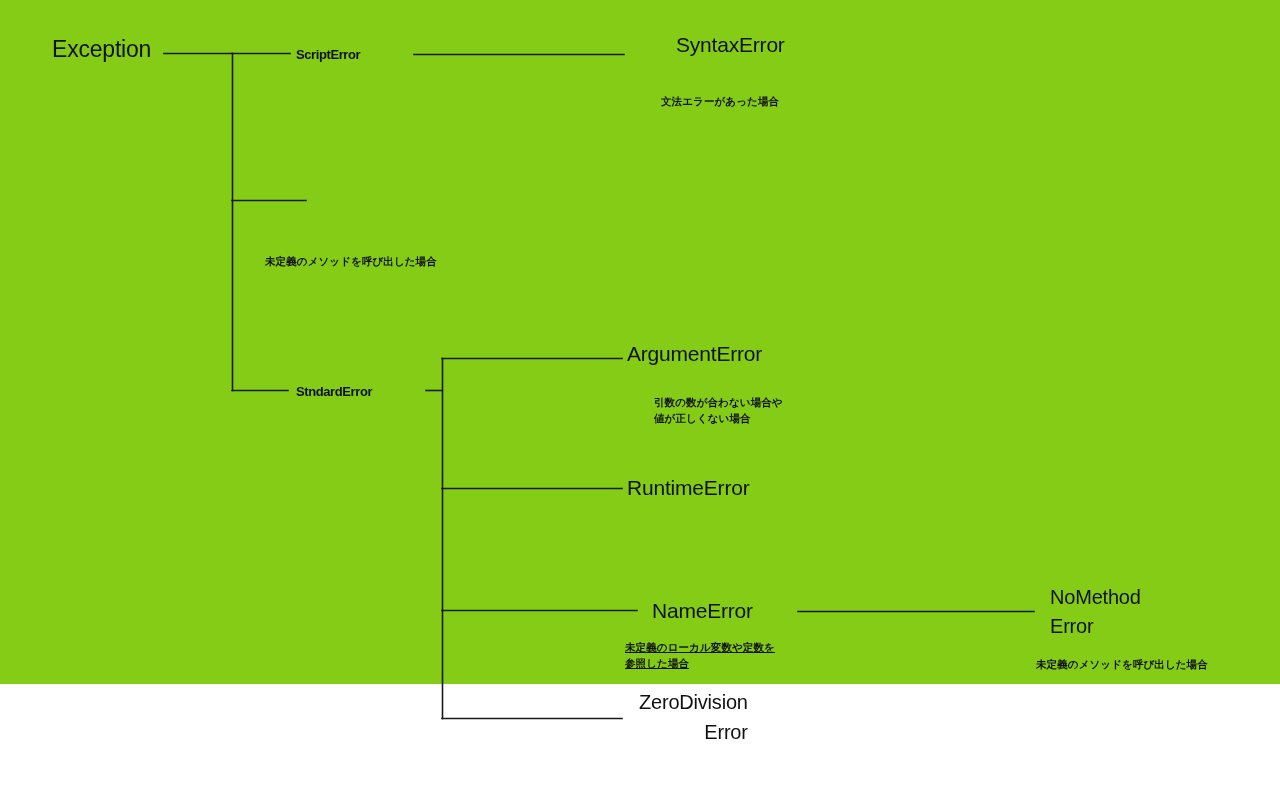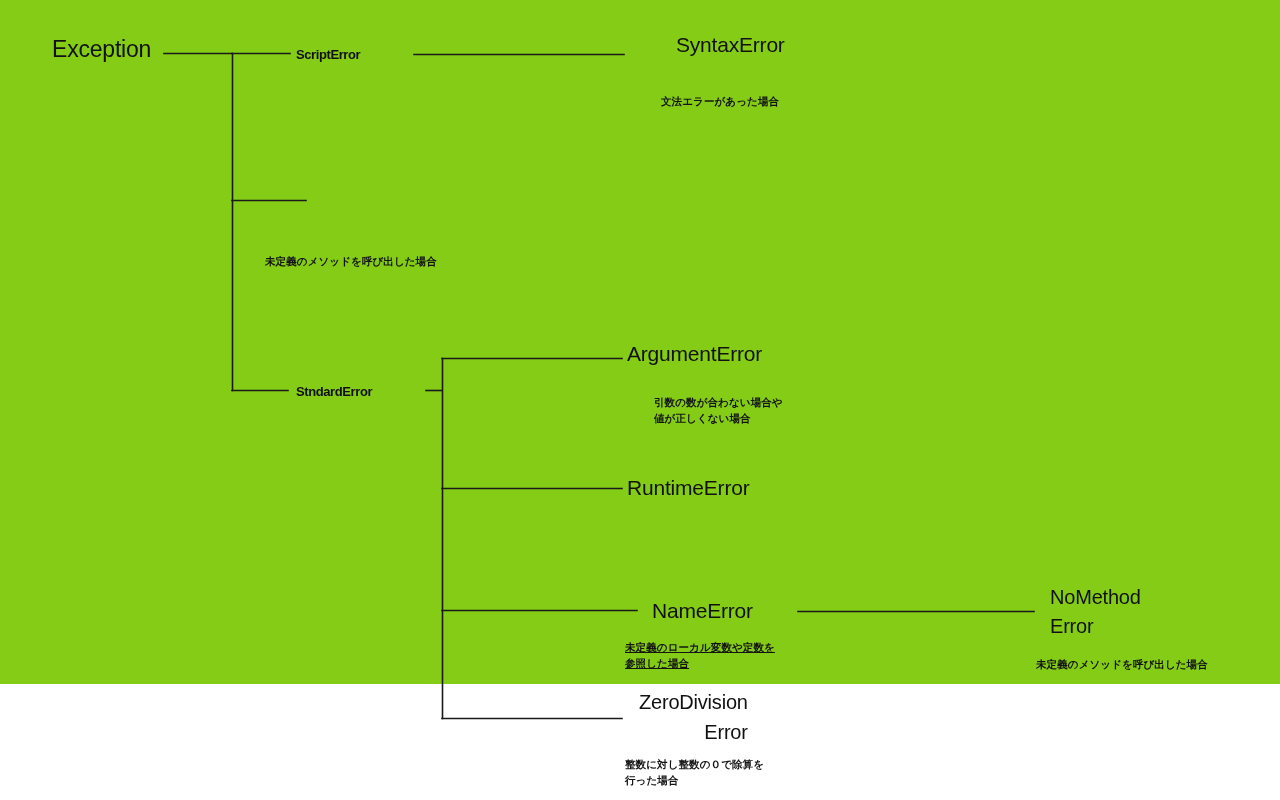--- a/index.html
+++ b/index.html
@@ -118,20 +118,18 @@
 値が正しくない場合</div>
 
   <div class="node node-leaf" style="left:627px; top:473px; font-size:21px;">RuntimeError</div>
 
   <div class="node node-leaf" style="left:652px; top:596px; font-size:21px;">NameError</div>
   <div class="desc" style="left:625px; top:639px;text-decoration:underline;">未定義のローカル変数や定数を
 参照した場合</div>
 
   <div class="node node-leaf" style="left:639px; top:687px; line-height:30px;text-align:right;">ZeroDivision
 Error</div>
-  <div class="desc" style="left:625px; top:756px;">整数に対し整数の０で除算を
-行った場合</div>
 
   <div class="node node-leaf" style="left:1050px; top:583px; line-height:29px;">NoMethod
 Error</div>
   <div class="desc" style="left:1036px; top:656px;">未定義のメソッドを呼び出した場合</div>
 
 </div>
 
 </body></html>

